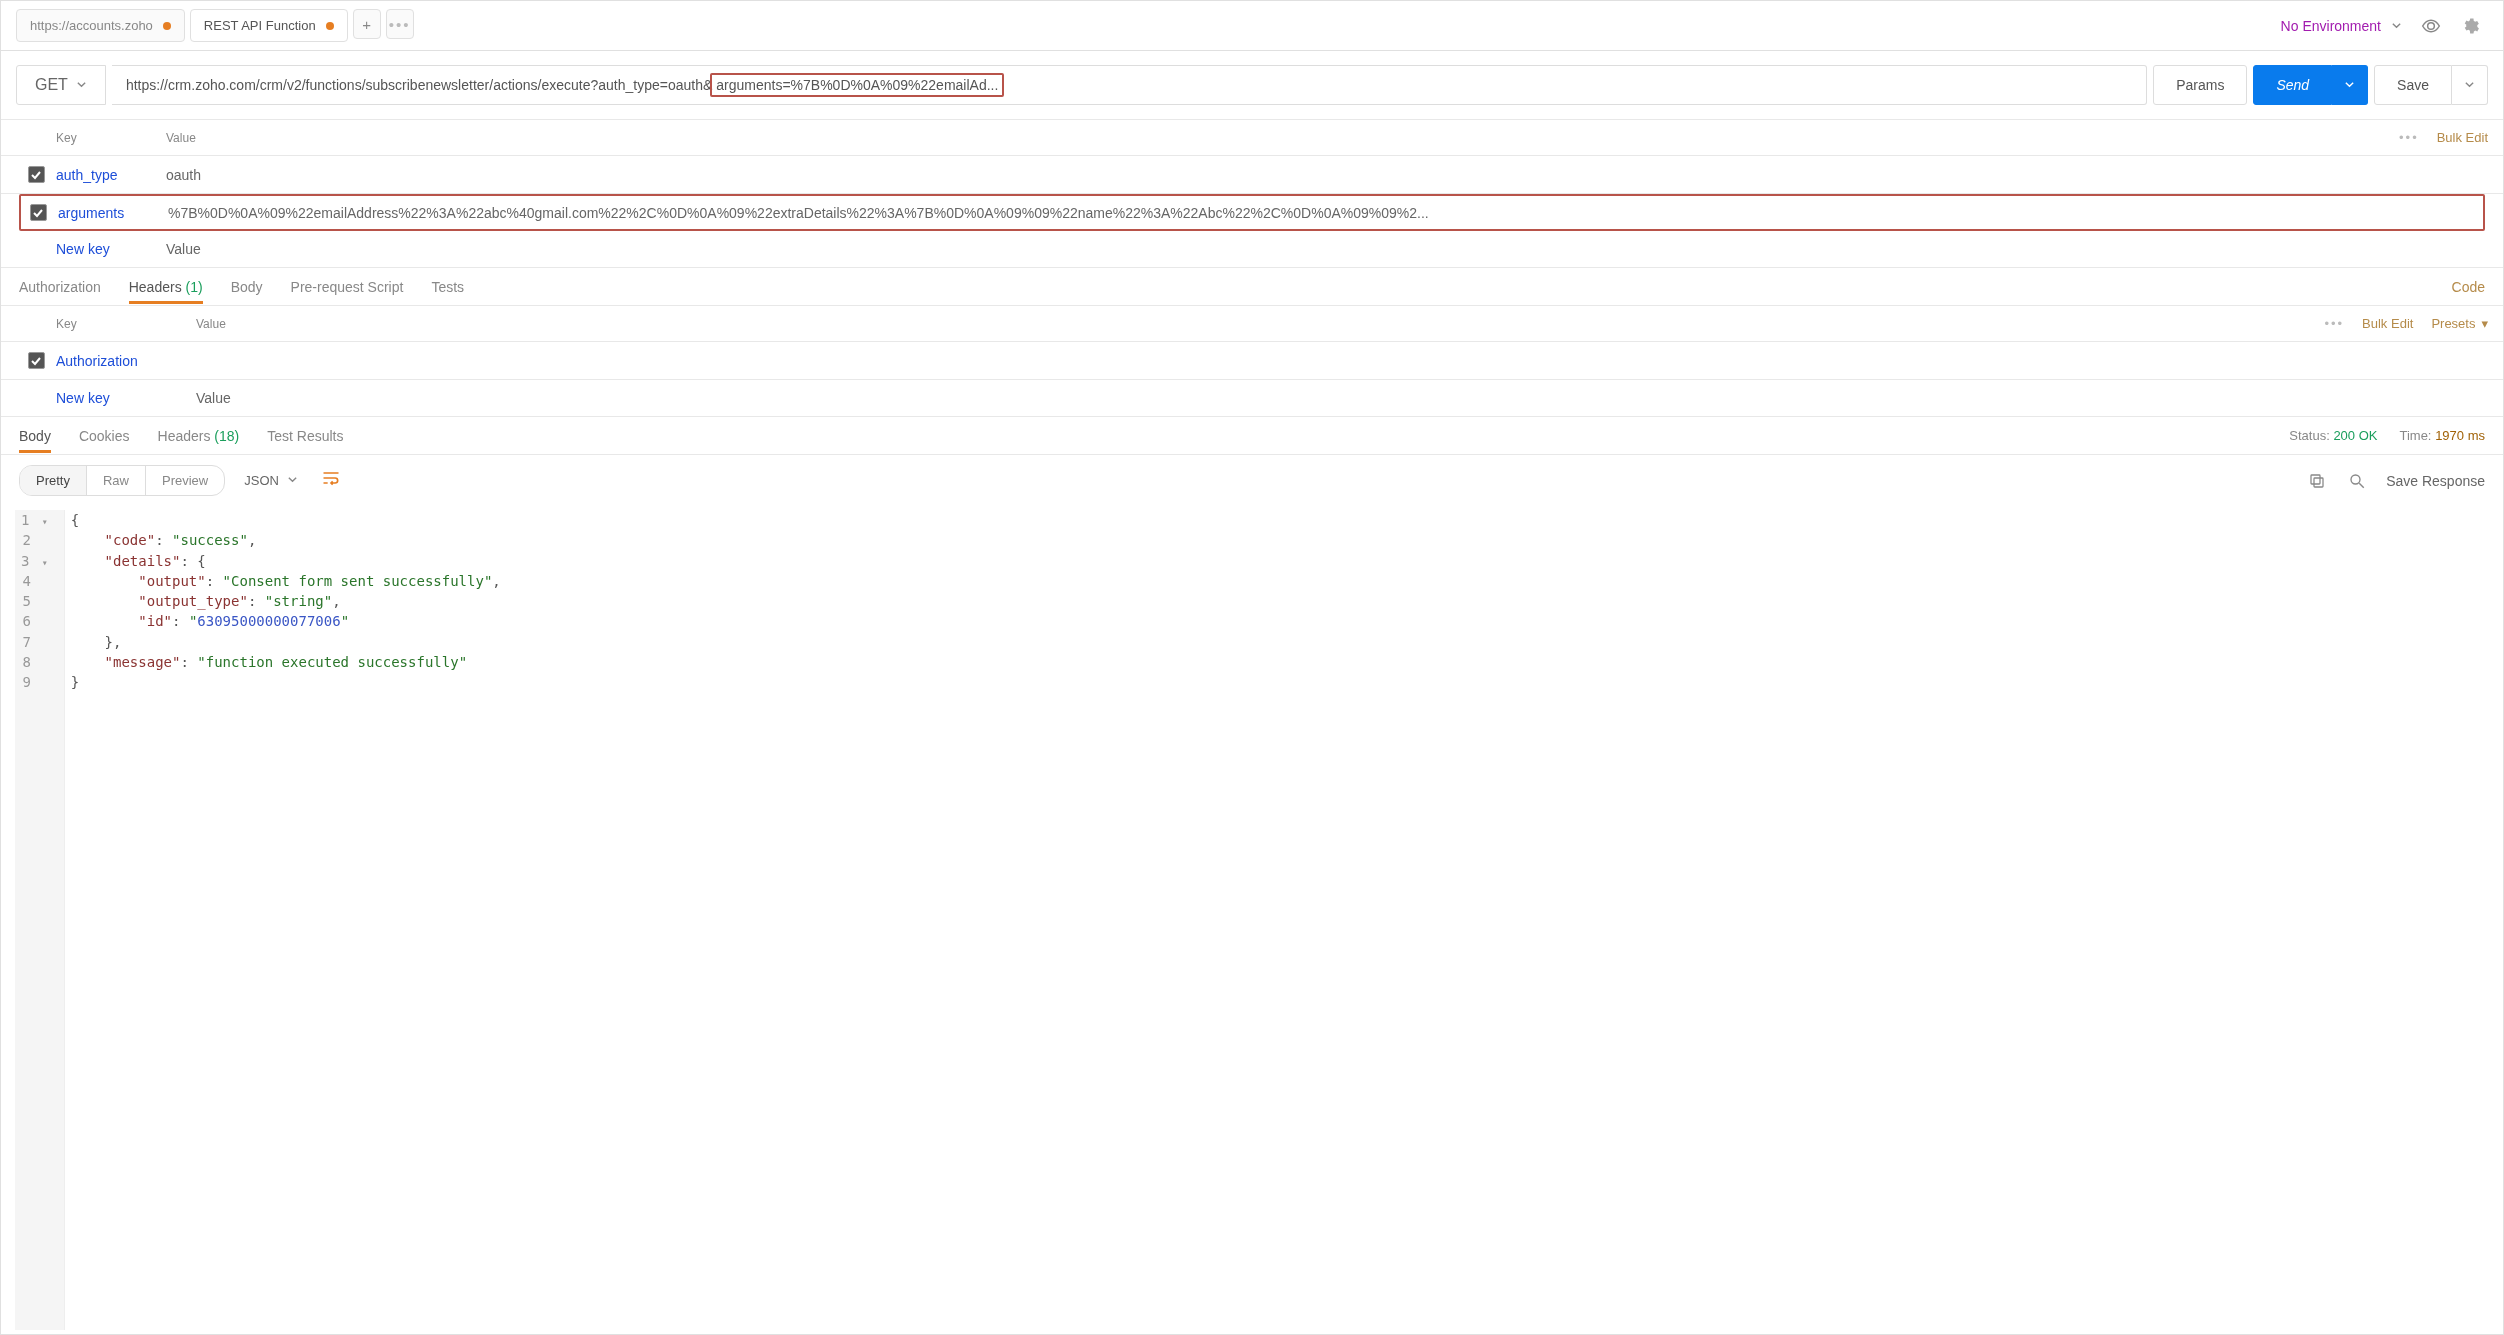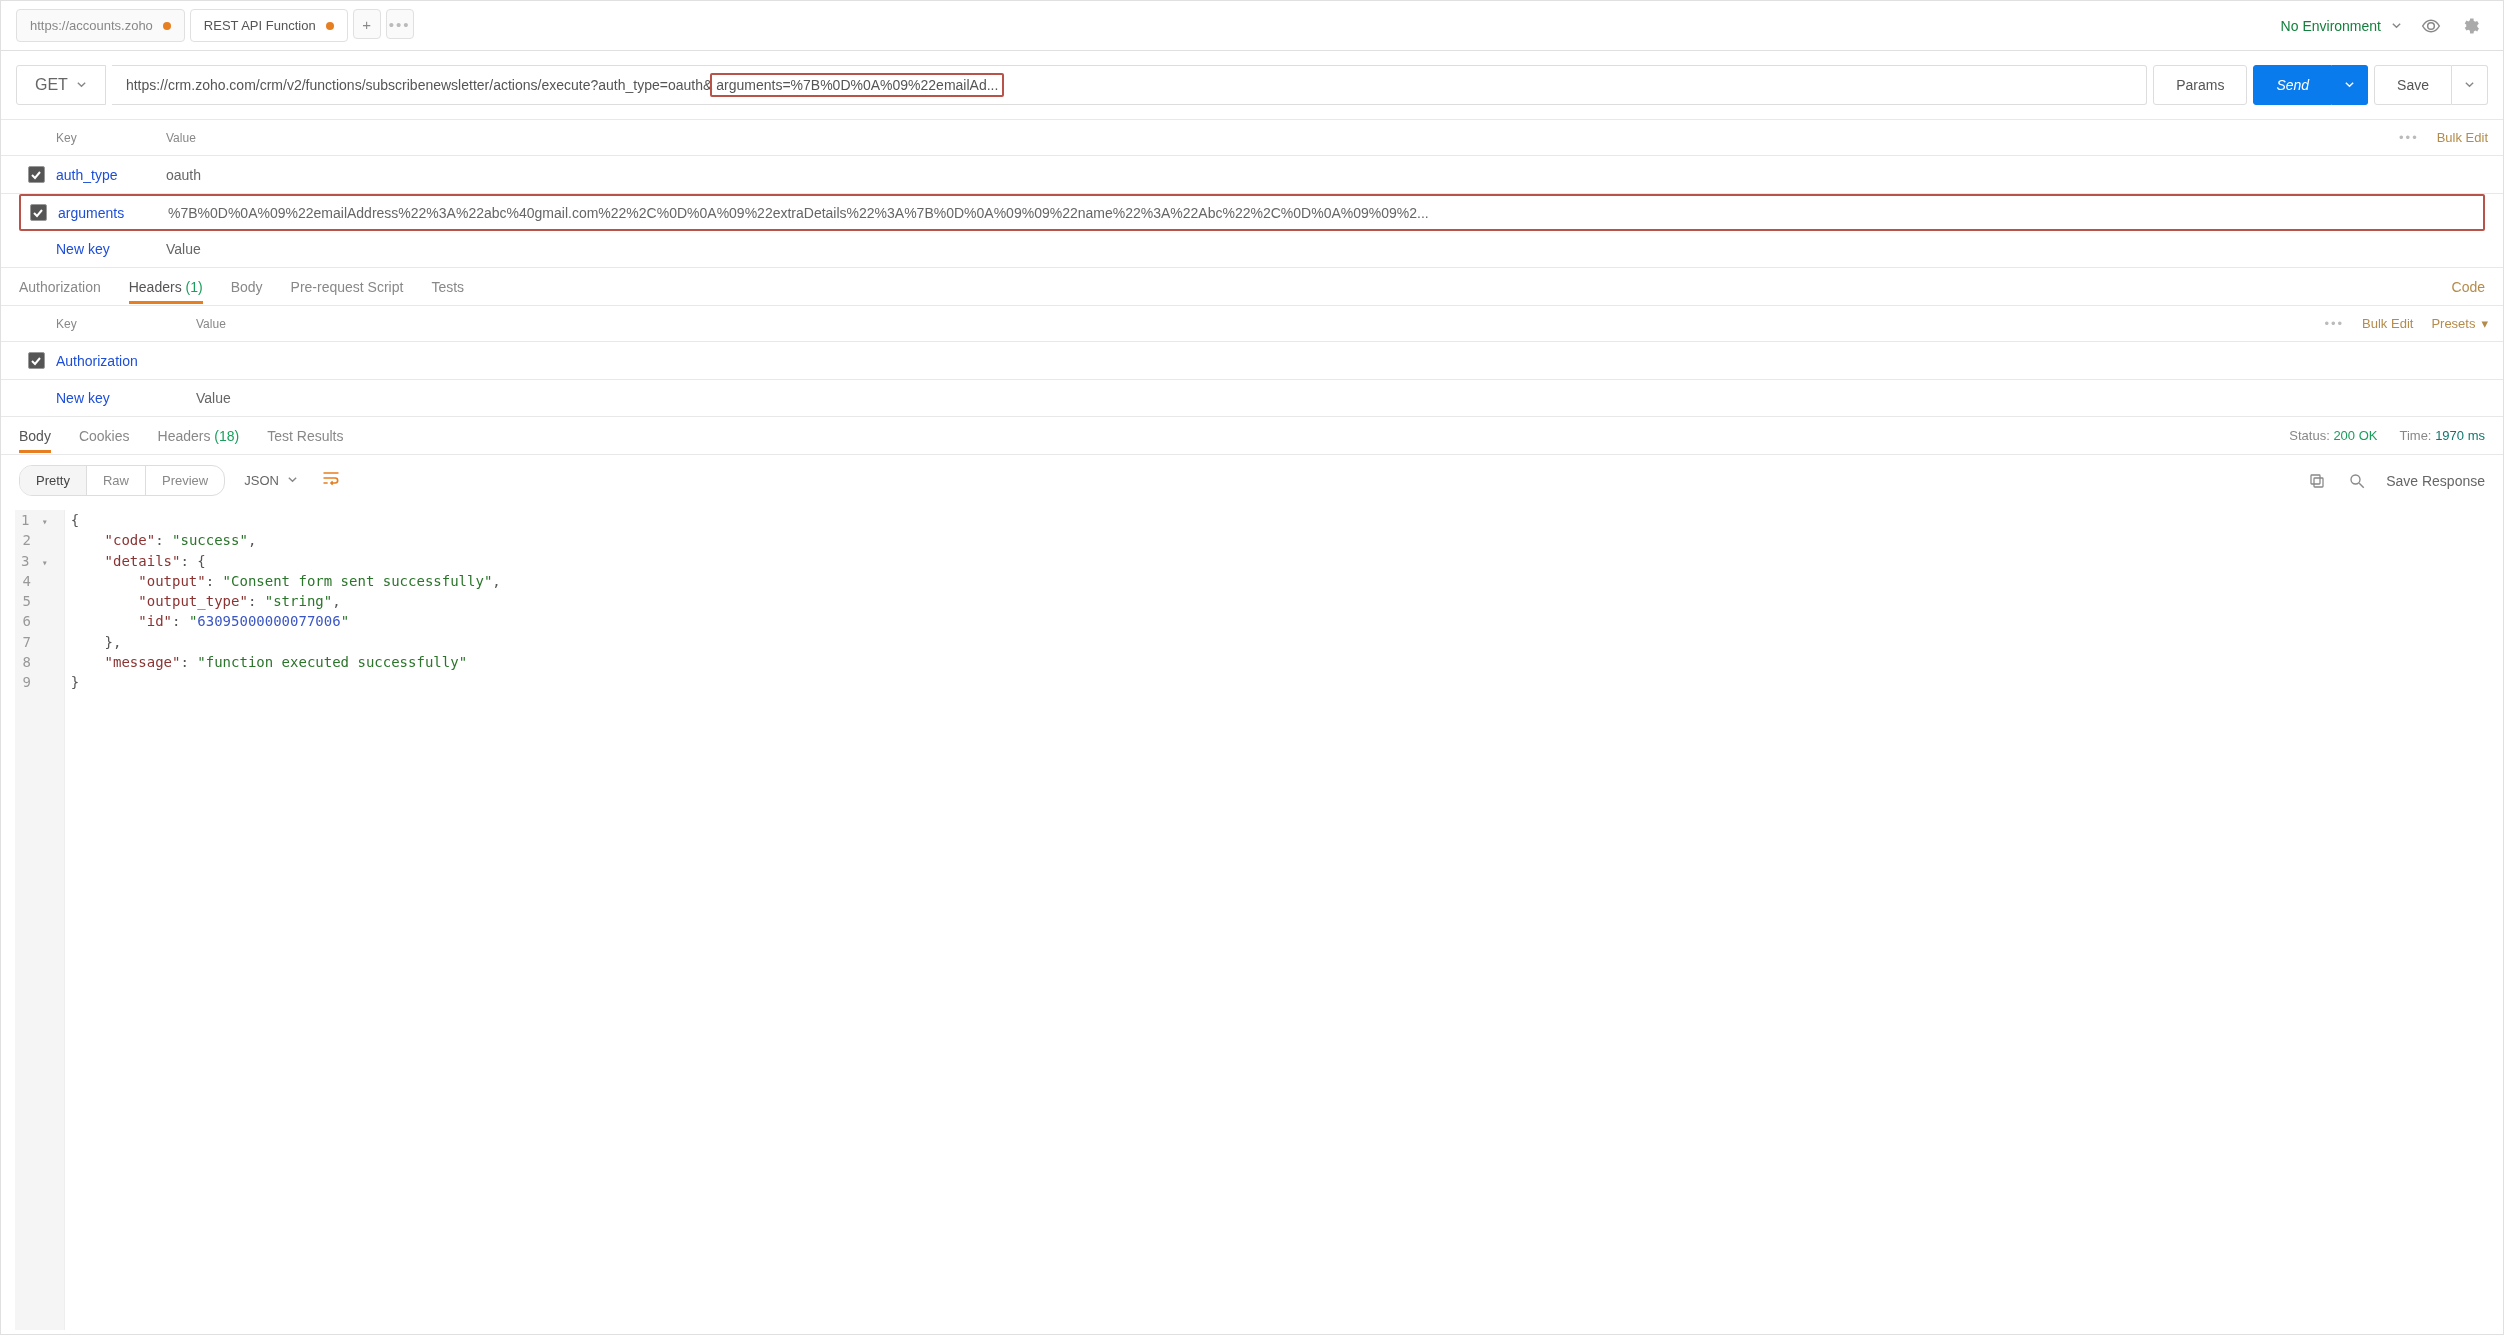--- a/index.html
+++ b/index.html
@@ -5,21 +5,21 @@
 * { box-sizing: border-box; margin: 0; padding: 0; }
 body { font-family: -apple-system, BlinkMacSystemFont, "Segoe UI", Helvetica, Arial, sans-serif; font-size: 13px; color: #333; background: #fff; }
 .app { width: 100%; height: 100vh; display: flex; flex-direction: column; border: 1px solid #e0e0e0; }
 
 .topbar { display: flex; align-items: center; border-bottom: 1px solid #e0e0e0; height: 50px; padding: 0 15px; gap: 8px; }
 .tabs { display: flex; gap: 5px; }
 .tab { display: flex; align-items: center; gap: 10px; padding: 8px 13px; border: 1px solid #e0e0e0; border-radius: 4px; background: #fafafa; color: #888; font-size: 13px; cursor: pointer; }
 .tab.active { background: #fff; color: #555; }
 .tab-dot { width: 8px; height: 8px; border-radius: 50%; display: inline-block; }
 .tab-add, .tab-more { width: 28px; height: 30px; border: 1px solid #e0e0e0; border-radius: 4px; background: #fafafa; display: flex; align-items: center; justify-content: center; color: #888; font-size: 15px; cursor: pointer; }
-.env-section { margin-left: auto; display: flex; align-items: center; gap: 18px; color: #15803d; font-size: 14px; padding-right: 6px; }
+.env-section { margin-left: auto; display: flex; align-items: center; gap: 18px; color: #a21caf; font-size: 14px; padding-right: 6px; }
 .env-drop { display: flex; align-items: center; gap: 10px; cursor: pointer; }
 .icon-btn { width: 22px; height: 22px; display: flex; align-items: center; justify-content: center; color: #888; cursor: pointer; }
 
 .request-row { display: flex; align-items: center; padding: 14px 15px; gap: 6px; }
 .method-select { display: flex; align-items: center; gap: 8px; border: 1px solid #ddd; border-radius: 3px 0 0 3px; padding: 10px 18px; font-size: 16px; color: #666; cursor: pointer; background: #fff; height: 40px; }
 .url-input { flex: 1; border: 1px solid #ddd; border-left: none; border-radius: 0 3px 3px 0; padding: 10px 14px; font-size: 14px; color: #555; height: 40px; display: flex; align-items: center; overflow: hidden; white-space: nowrap; }
 .url-highlight { border: 2px solid #b8534a; padding: 2px 4px; margin-left: -2px; border-radius: 2px; text-align: center; }
 .btn { border: 1px solid #ddd; border-radius: 3px; padding: 10px 22px; font-size: 14px; cursor: pointer; background: #fff; color: #555; height: 40px; display: flex; align-items: center; }
 .btn-send { background: #097bed; color: #fff; border-color: #097bed; font-weight: 500; font-style: italic; }
 .btn-group { display: flex; }
@@ -46,21 +46,21 @@
 .tab-item { cursor: pointer; padding: 8px 0; }
 .tab-item.active { color: #555; border-bottom: 3px solid #e67e22; margin-bottom: -1px; padding-bottom: 6px; }
 .tab-count { color: #1a9e5c; }
 .code-link { margin-left: auto; color: #b58b4a; cursor: pointer; }
 
 .presets-link { color: #b58b4a; cursor: pointer; display: flex; align-items: center; gap: 6px; }
 
 .response-bar { display: flex; align-items: center; padding: 0 18px; height: 38px; gap: 28px; font-size: 14px; color: #888; border-bottom: 1px solid #e8e8e8; }
 .response-meta { margin-left: auto; display: flex; gap: 22px; font-size: 13px; }
 .status-ok { color: #1a9e5c; }
-.time-val { color: #0f766e; }
+.time-val { color: #a16207; }
 
 .controls-row { display: flex; align-items: center; padding: 10px 18px; gap: 15px; }
 .pill-group { display: flex; border: 1px solid #ddd; border-radius: 13px; overflow: hidden; }
 .pill { padding: 7px 16px; font-size: 13px; color: #888; cursor: pointer; border-right: 1px solid #ddd; }
 .pill:last-child { border-right: none; }
 .pill.active { color: #444; background: #f5f5f5; }
 .json-select { display: flex; align-items: center; gap: 8px; color: #666; padding: 0 4px; cursor: pointer; font-size: 13px; }
 .wrap-btn { color: #e67e22; font-size: 18px; cursor: pointer; padding: 0 4px; }
 .right-controls { margin-left: auto; display: flex; gap: 18px; align-items: center; color: #888; }
 .save-resp { font-size: 14px; color: #666; cursor: pointer; }

